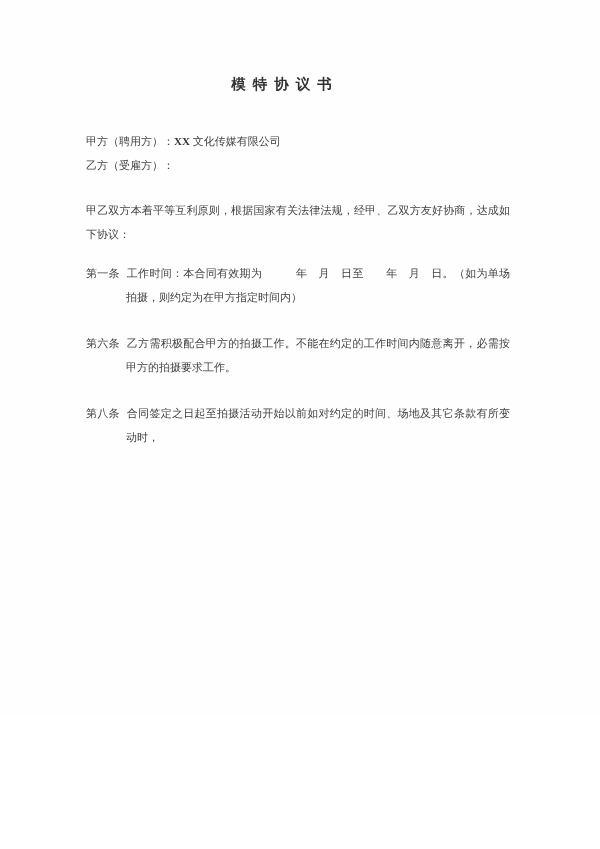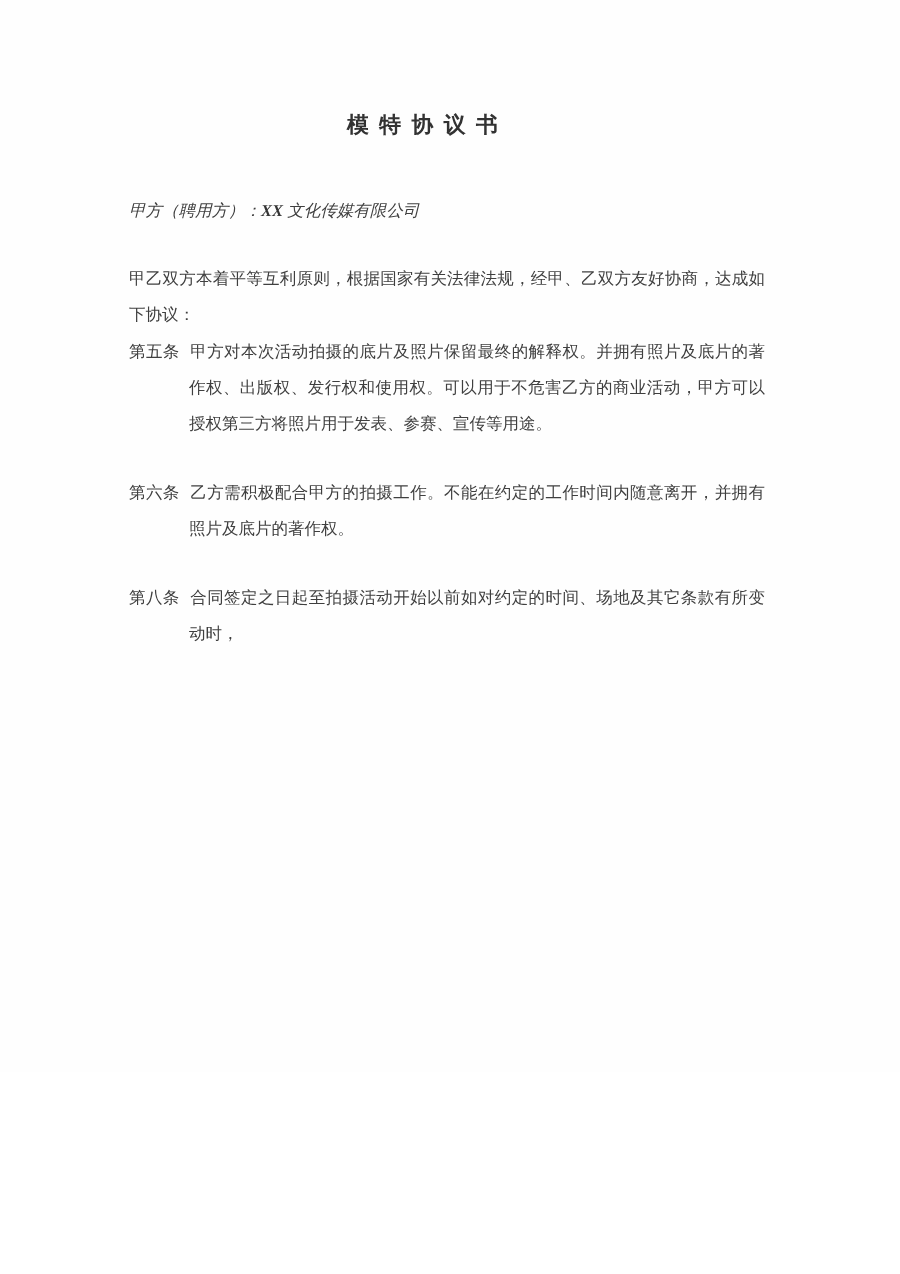--- a/index.html
+++ b/index.html
@@ -19,24 +19,24 @@
     margin: 0;
     text-align: center;
     font-size: 14.5px;
     font-weight: bold;
     letter-spacing: 7px;
     line-height: 20px;
     color: #323232;
     transform: translateX(-13px);
   }
   .party { margin-top: 35px; }
-  .party-line { line-height: 24px; white-space: nowrap; font-style: italic; }
+  .party-line { line-height: 24px; white-space: nowrap; }
   .company-bold { font-weight: bold; color: #353535; }
   .preamble {
-    margin: 21px 0 1px 0;
+    margin: 21px 0 15px 0;
     line-height: 24px;
     text-align: justify;
   }
   .clauses { margin: 0; }
   .clause {
     margin: 22px 0 0 0;
     line-height: 24px;
     padding-left: 40px;
     text-indent: -40px;
     text-align: justify;
@@ -46,23 +46,24 @@
 </style>
 </head>
 <body>
 
 <div class="page">
 
   <h1 class="title">模特协议书</h1>
 
   <div class="party">
     <div class="party-line"><span>甲方（聘用方）：</span><span class="company-bold">XX</span><span> 文化传媒有限公司</span></div>
+    <div class="party-line"><span>乙方（受雇方）：</span></div>
   </div>
 
   <p class="preamble">甲乙双方本着平等互利原则，根据国家有关法律法规，经甲、乙双方友好协商，达成如下协议：</p>
 
   <div class="clauses">
-    <p class="clause"><span class="clause-label">第五条</span><span class="clause-text">甲方对本次活动拍摄的底片及照片保留最终的解释权。并拥有照片及底片的著作权、出版权、发行权和使用权。可以用于不危害乙方的商业活动，甲方可以授权第三方将照片用于发表、参赛、宣传等用途。</span></p>
-    <p class="clause"><span class="clause-label">第六条</span><span class="clause-text">乙方需积极配合甲方的拍摄工作。不能在约定的工作时间内随意离开，并拥有照片及底片的著作权。</span></p>
+    <p class="clause"><span class="clause-label">第一条</span><span class="clause-text">工作时间：本合同有效期为　　　年　月　日至　　年　月　日。（如为单场拍摄，则约定为在甲方指定时间内）</span></p>
+    <p class="clause"><span class="clause-label">第六条</span><span class="clause-text">乙方需积极配合甲方的拍摄工作。不能在约定的工作时间内随意离开，必需按甲方的拍摄要求工作。</span></p>
     <p class="clause"><span class="clause-label">第八条</span><span class="clause-text">合同签定之日起至拍摄活动开始以前如对约定的时间、场地及其它条款有所变动时，</span></p>
   </div>
 
 </div>
 
 </body></html>

